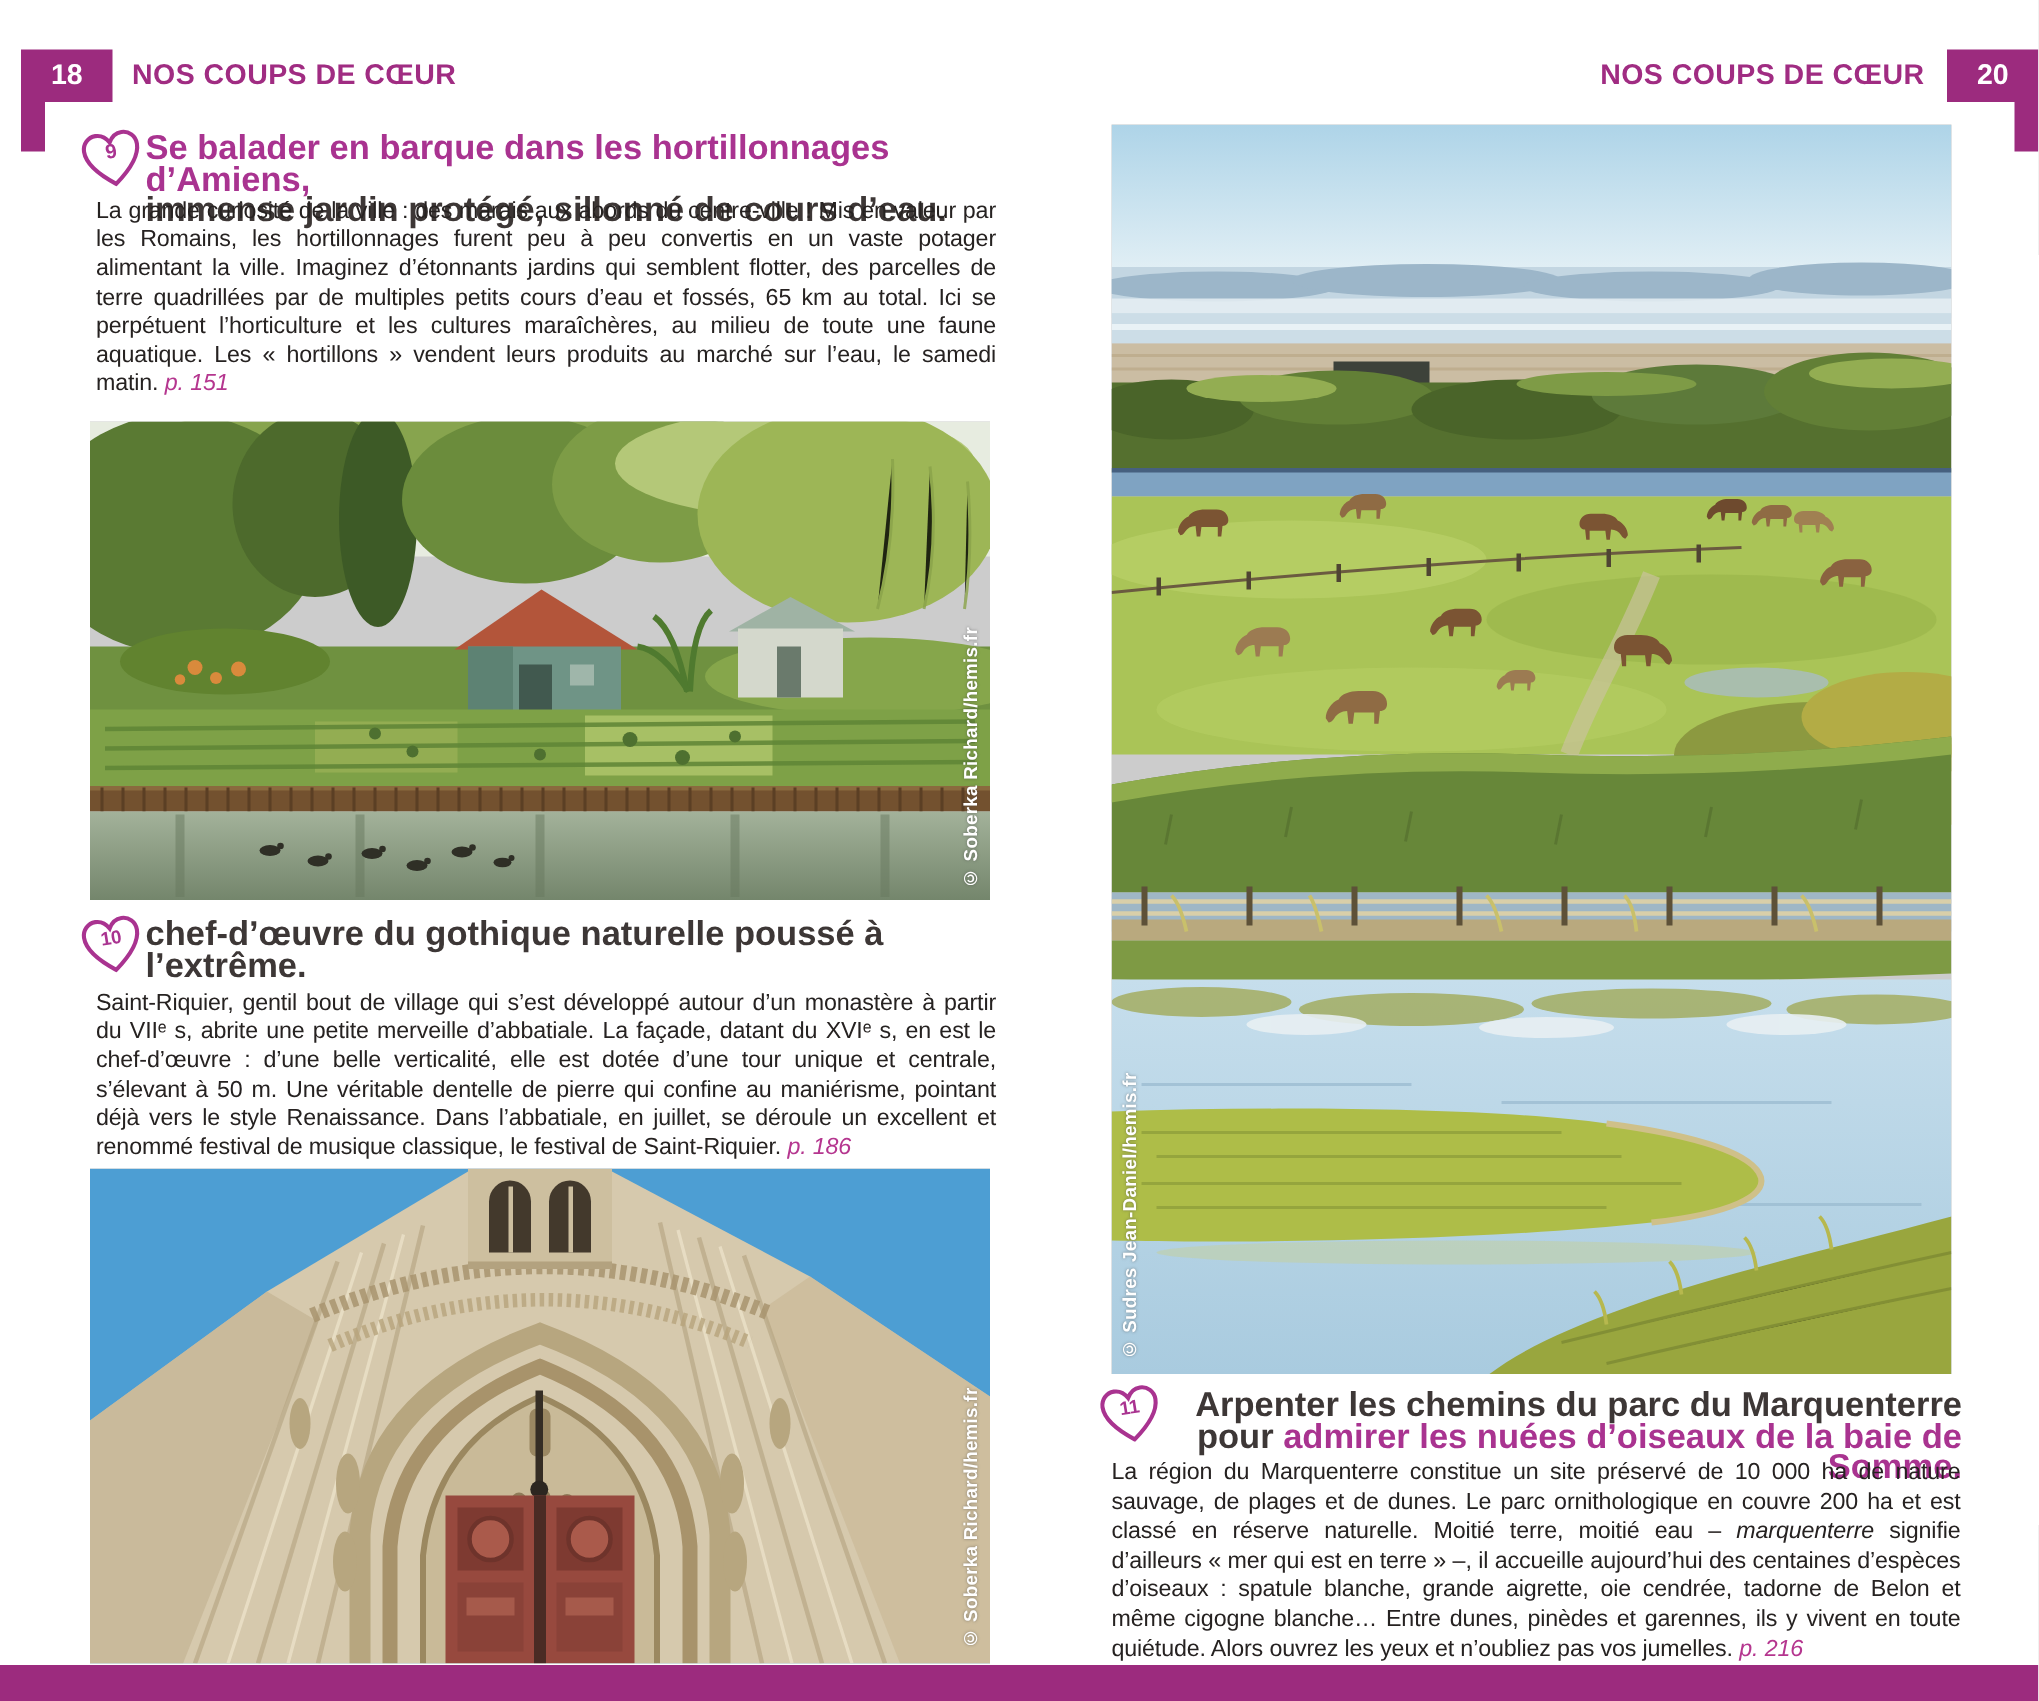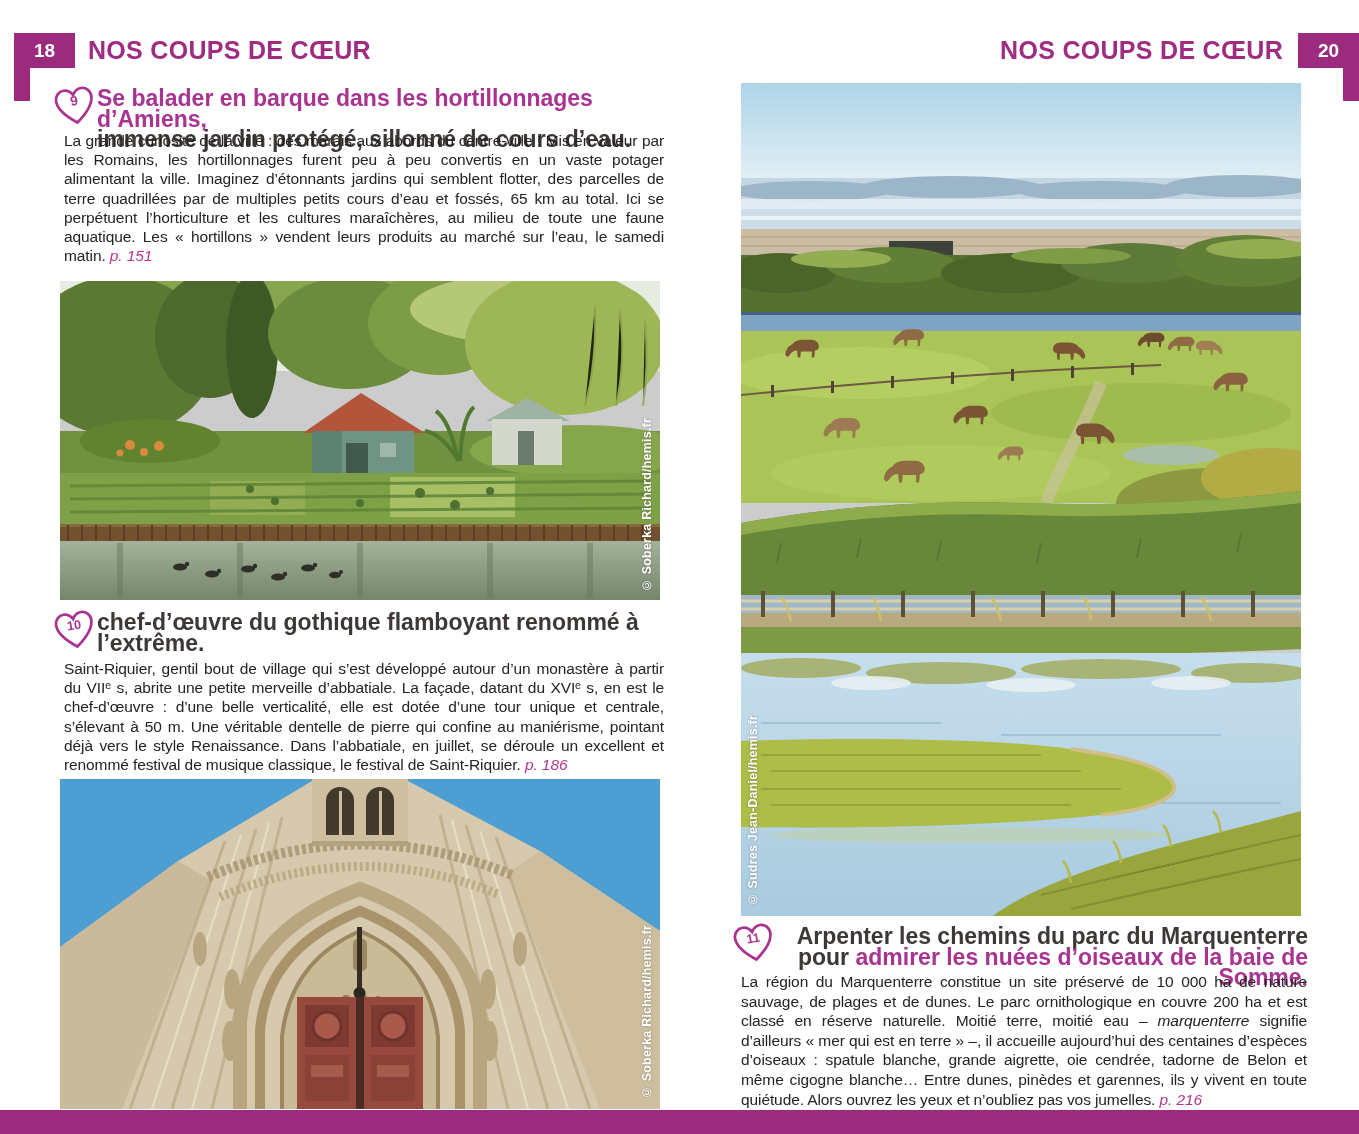--- a/index.html
+++ b/index.html
@@ -4,21 +4,21 @@
 <style>
   html,body{margin:0;padding:0;background:#e8e8e8;}
   #page{position:relative;width:1359px;height:1134px;background:#ffffff;
         font-family:"Liberation Sans",sans-serif;overflow:hidden;}
   .abs{position:absolute;}
 
   
   .pagenum-box{background:#9c2b7e;color:#fff;font-weight:bold;font-size:19px;
                width:61px;height:35px;line-height:35px;text-align:center;}
   .pagenum-tail{background:#9c2b7e;width:16px;height:33px;}
-  .runhead{color:#a02c82;font-weight:bold;font-size:25px;line-height:35px;letter-spacing:.3px;}
+  .runhead{color:#a02c82;font-weight:bold;font-size:19px;line-height:35px;letter-spacing:.3px;}
 
   
   .heart{width:42px;height:42px;transform:rotate(-9deg);}
   .item-title{font-weight:bold;font-size:23px;line-height:20.5px;color:#3d3736;}
   .item-title .accent{color:#a93390;}
   .item-title .dark{color:#3d3736;}
   .blockline{display:block;}
   .body-par{font-size:15.5px;line-height:19.2px;letter-spacing:-0.1px;color:#262221;
             text-align:justify;margin:4px;}
   .pref{color:#b5368f;font-style:italic;}
@@ -196,21 +196,21 @@
     <div class="credit" style="right:6px;bottom:8px;">© Soberka Richard/hemis.fr</div>
   </div>
 
   <div class="abs" style="left:54px;top:610px;">
     <svg class="heart" viewBox="0 0 40 40">
       <path d="M20 35 C8 26 3 18.5 3 11.8 C3 6.8 7 3 11.6 3 C15.2 3 18.2 5.2 20 8.4 C21.8 5.2 24.8 3 28.4 3 C33 3 37 6.8 37 11.8 C37 18.5 32 26 20 35 Z" fill="#fff" stroke="#a93390" stroke-width="2.6"></path>
       <text x="20" y="18.5" text-anchor="middle" font-size="12" font-weight="bold" fill="#a93390">10</text>
     </svg>
   </div>
   <div class="abs item-title" style="left:97px;top:612px;width:560px;">
-    <span class="dark blockline">chef-d’œuvre du gothique flamboyant renommé à l’extrême.</span>
+    <span class="dark blockline">chef-d’œuvre du gothique naturelle poussé à l’extrême.</span>
   </div>
   <p class="abs body-par" style="left:60px;top:655px;width:600px;"><span>Saint-Riquier, gentil bout de village qui s’est développé autour d’un monastère à partir du VIIᵉ s, abrite une petite merveille d’abbatiale. La façade, datant du XVIᵉ s, en est le chef-d’œuvre : d’une belle verticalité, elle est dotée d’une tour unique et centrale, s’élevant à 50 m. Une véritable dentelle de pierre qui confine au maniérisme, pointant déjà vers le style Renaissance. Dans l’abbatiale, en juillet, se déroule un excellent et renommé festival de musique classique, le festival de Saint-Riquier.</span> <span class="pref">p. 186</span></p>
 
   <div class="abs photo" style="left:60px;top:779px;width:600px;height:330px;">
     <svg width="600" height="330" viewBox="0 0 600 330">
       <rect x="0" y="0" width="600" height="330" fill="#4d9ed3"></rect>
       <polygon points="0,330 0,168 118,82 252,2 348,2 480,72 600,152 600,330" fill="#d6c9ad"></polygon>
       <polygon points="0,330 0,168 118,82 152,102 62,330" fill="#c3b493" opacity=".7"></polygon>
       <polygon points="600,330 600,152 480,72 448,94 540,330" fill="#c9b996" opacity=".65"></polygon>
       <g stroke="#b3a27f" stroke-width="3" opacity=".6" fill="none">

